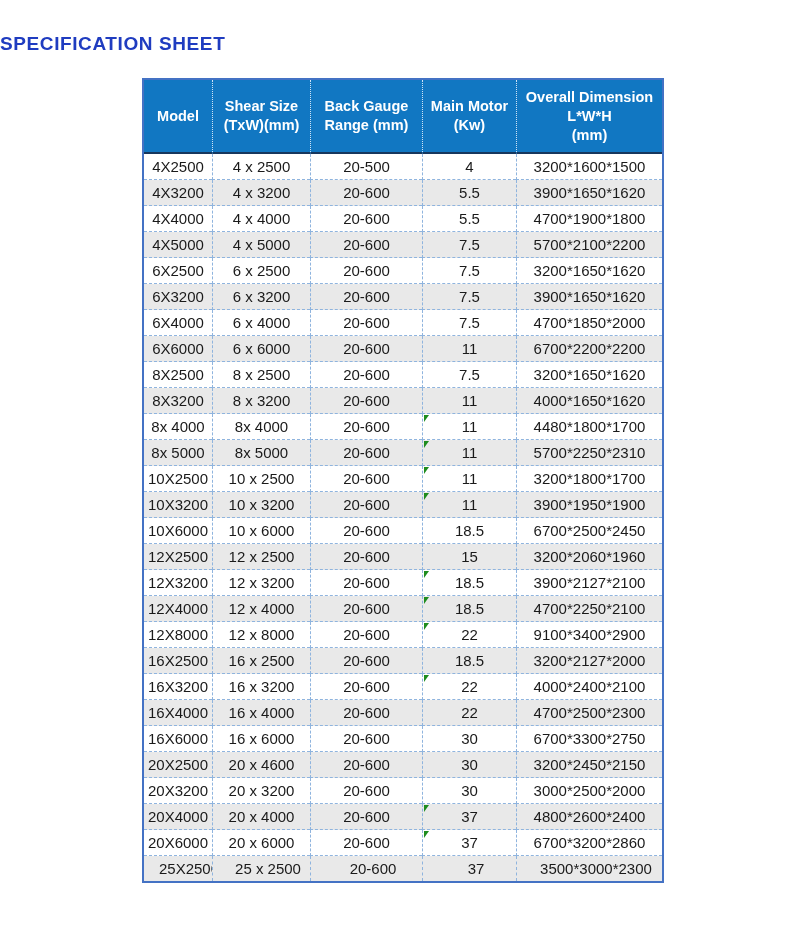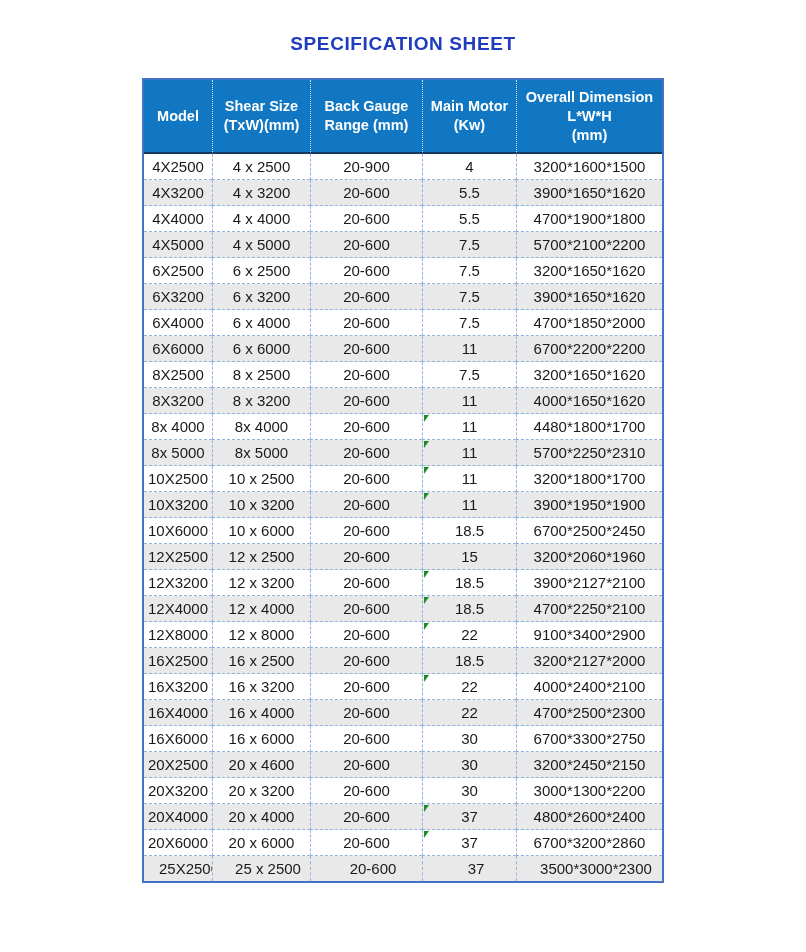--- a/index.html
+++ b/index.html
@@ -11,21 +11,20 @@
     font-family: "Liberation Sans", sans-serif;
     overflow: hidden;
   }
   .page {
     width: 806px;
     height: 952px;
     position: relative;
   }
   .title {
     margin: 33px 0 0 0;
-    text-align: center;
     font-size: 19px;
     line-height: 22px;
     font-weight: bold;
     letter-spacing: 0.6px;
     color: #1F3CC0;
   }
   table.spec-table {
     margin: 23px auto 0 auto;
     width: 518px;
     table-layout: fixed;
@@ -122,21 +121,21 @@
             <span class="hline">Overall Dimension</span>
             <span class="hline">L*W*H</span>
             <span class="hline">(mm)</span>
           </th>
         </tr>
     </thead>
     <tbody id="table-body">
         <tr class="data-row">
           <td class="cell"><span class="cell-text">4X2500</span></td>
           <td class="cell"><span class="cell-text">4 x 2500</span></td>
-          <td class="cell"><span class="cell-text">20-900</span></td>
+          <td class="cell"><span class="cell-text">20-500</span></td>
           <td class="cell"><span class="cell-text">4</span></td>
           <td class="cell"><span class="cell-text">3200*1600*1500</span></td>
         </tr>
         <tr class="data-row">
           <td class="cell"><span class="cell-text">4X3200</span></td>
           <td class="cell"><span class="cell-text">4 x 3200</span></td>
           <td class="cell"><span class="cell-text">20-600</span></td>
           <td class="cell"><span class="cell-text">5.5</span></td>
           <td class="cell"><span class="cell-text">3900*1650*1620</span></td>
         </tr>
@@ -292,21 +291,21 @@
           <td class="cell"><span class="cell-text">20 x 4600</span></td>
           <td class="cell"><span class="cell-text">20-600</span></td>
           <td class="cell"><span class="cell-text">30</span></td>
           <td class="cell"><span class="cell-text">3200*2450*2150</span></td>
         </tr>
         <tr class="data-row">
           <td class="cell"><span class="cell-text">20X3200</span></td>
           <td class="cell"><span class="cell-text">20 x 3200</span></td>
           <td class="cell"><span class="cell-text">20-600</span></td>
           <td class="cell"><span class="cell-text">30</span></td>
-          <td class="cell"><span class="cell-text">3000*1300*2200</span></td>
+          <td class="cell"><span class="cell-text">3000*2500*2000</span></td>
         </tr>
         <tr class="data-row">
           <td class="cell"><span class="cell-text">20X4000</span></td>
           <td class="cell"><span class="cell-text">20 x 4000</span></td>
           <td class="cell"><span class="cell-text">20-600</span></td>
           <td class="cell"><span class="err-tri"></span><span class="cell-text">37</span></td>
           <td class="cell"><span class="cell-text">4800*2600*2400</span></td>
         </tr>
         <tr class="data-row">
           <td class="cell"><span class="cell-text">20X6000</span></td>

